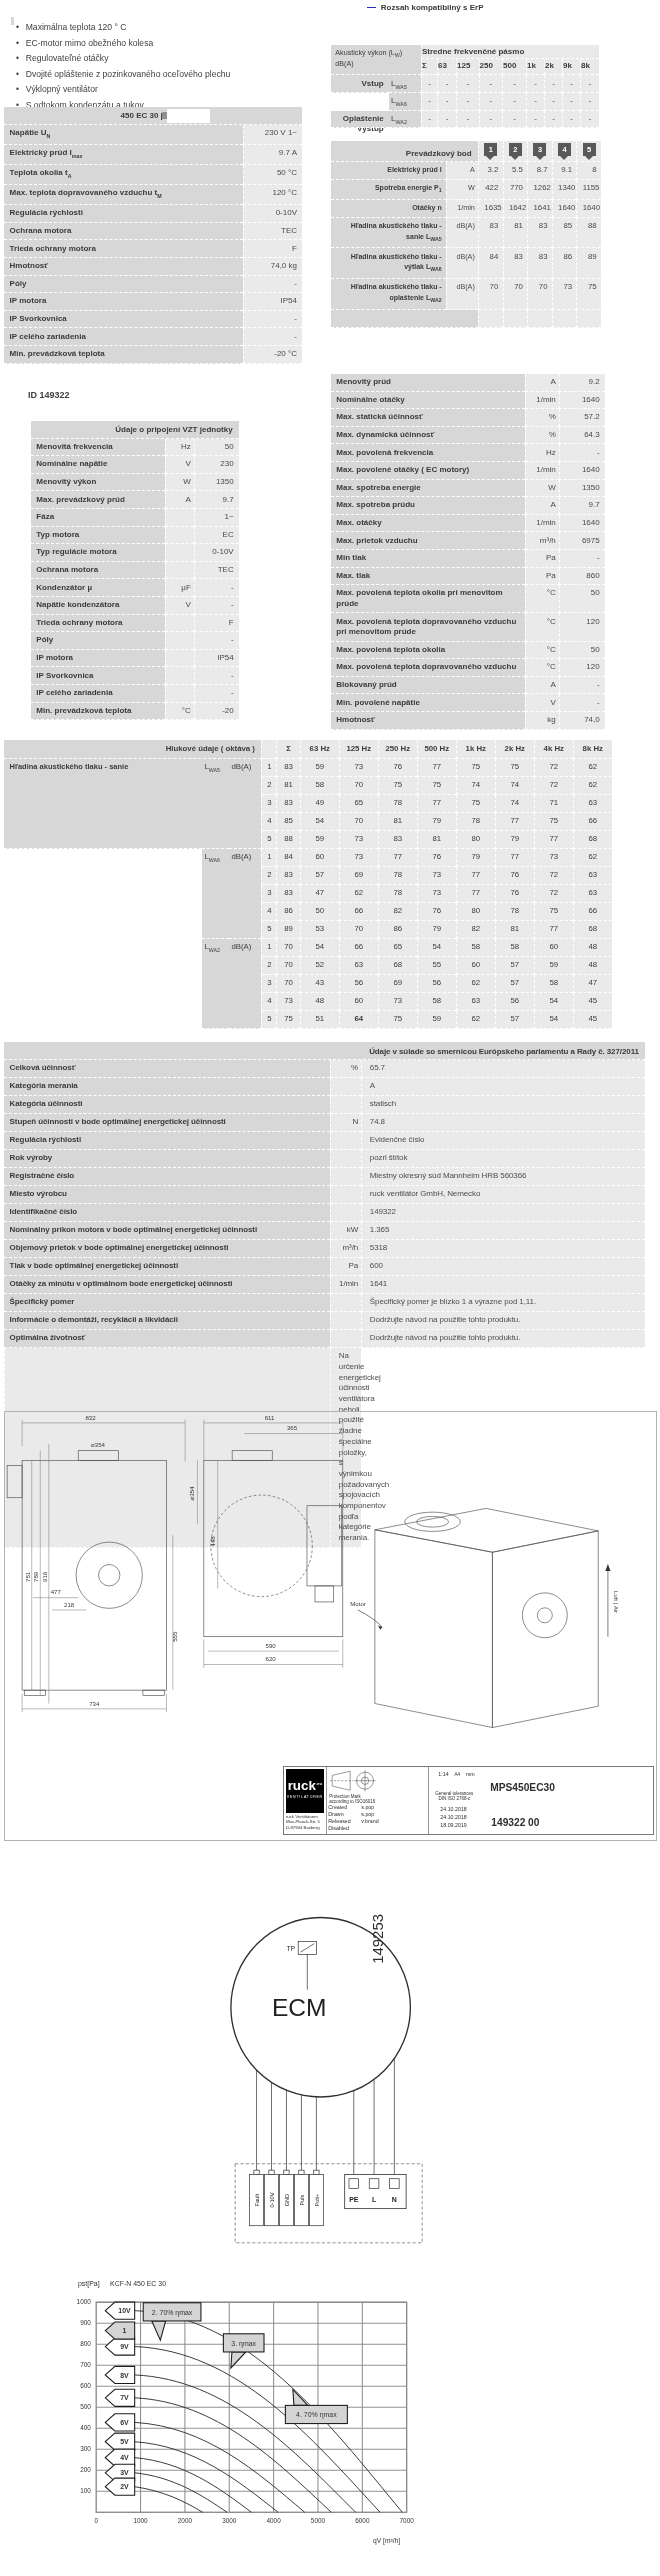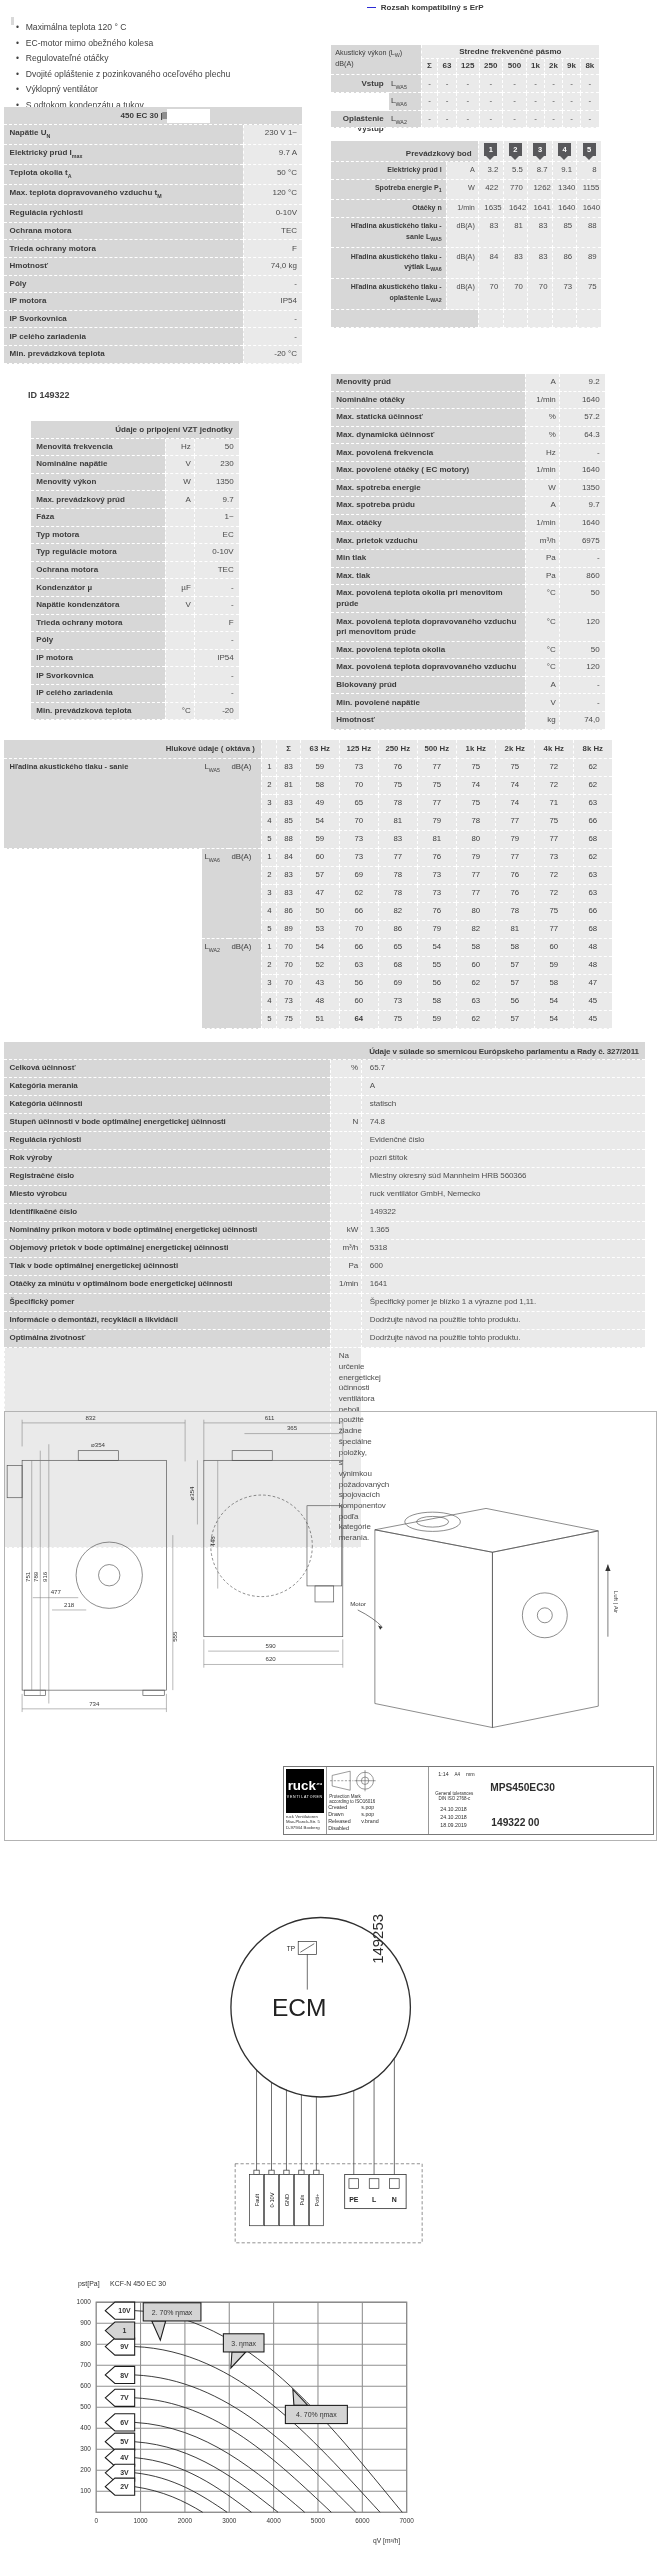--- a/index.html
+++ b/index.html
@@ -16,21 +16,21 @@
   
   #bullets{position:absolute;left:15px;top:20.3px;width:283px;margin:0;padding:0;list-style:none;font-size:8.6px;color:#3f3f3f;}
   #bullets li{padding-left:10.7px;position:relative;line-height:15.5px;}
   #bullets li:before{content:"•";position:absolute;left:1.1px;color:#3f3f3f;}
   
   #erp-legend{position:absolute;left:367px;top:2.7px;font-size:8px;font-weight:700;color:#3a3a3a;}
   #erp-legend .dash{display:inline-block;width:9px;height:1.6px;background:#2b2bd5;margin-right:4.8px;vertical-align:middle;}
   
   #acoustic{left:331px;top:45px;width:268px;grid-template-columns:58px 32px 16px 19px 22.5px 23.5px 24px 18px 18px 18px 18.7px;
             grid-template-rows:14.4px 16px repeat(3,17.6px);}
-  #acoustic .bandhd,#acoustic .fh{background:#e9e9e9;font-weight:700;text-align:center;padding:2.1px 0;border-bottom:0.5px dashed #fff;border-left:0.5px dashed #fff;}
+  #acoustic .bandhd,#acoustic .fh{background:#e9e9e9;font-weight:700;text-align:left;padding:2.1px 0;border-bottom:0.5px dashed #fff;border-left:0.5px dashed #fff;}
   #acoustic .ttl{background:#d7d7d7;font-size:7.2px;padding:3.2px 4.3px;border-bottom:0.5px dashed #fff;}
   #acoustic .lb{text-align:right;}
   #acoustic .sym{background:#d7d7d7;font-weight:400;border-bottom:0.5px dashed #fff;padding:3.2px 2.1px 2.7px;}
   #acoustic .vl{text-align:center;border-left:0.5px dashed #fff;padding:3.2px 0 2.7px;}
   #product{left:4.3px;top:107px;width:298px;grid-template-columns:239px 59px;grid-auto-rows:minmax(17.6px,auto);}
   #product .hd{text-align:center;}
   #erase-patch{position:absolute;left:167px;top:109px;width:43px;height:14.4px;background:#fff;}
   #erase-blob{position:absolute;left:162px;top:112px;width:5.9px;height:7px;background:#8f8f8f;border-radius:1.1px;}
   #optable{left:331px;top:141px;width:270px;grid-template-columns:115px 32px repeat(5,24.6px);grid-auto-rows:minmax(18px,auto);}
   #optable .lb{font-size:7px;text-align:right;padding-left:2.1px;padding-right:4.3px;}

